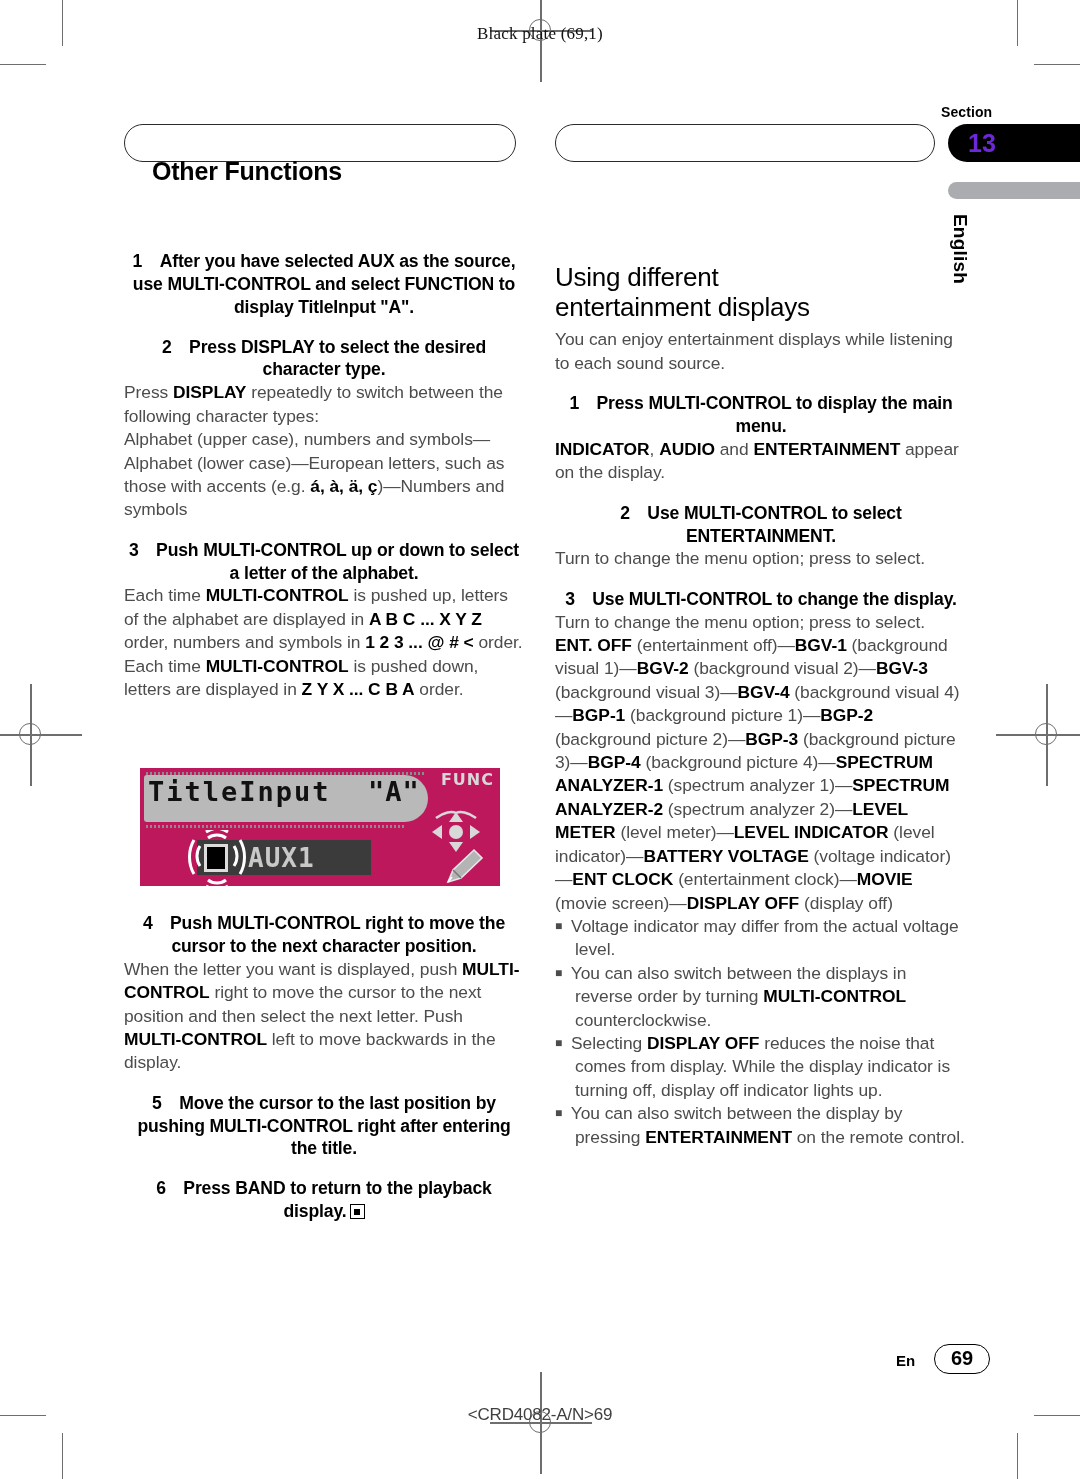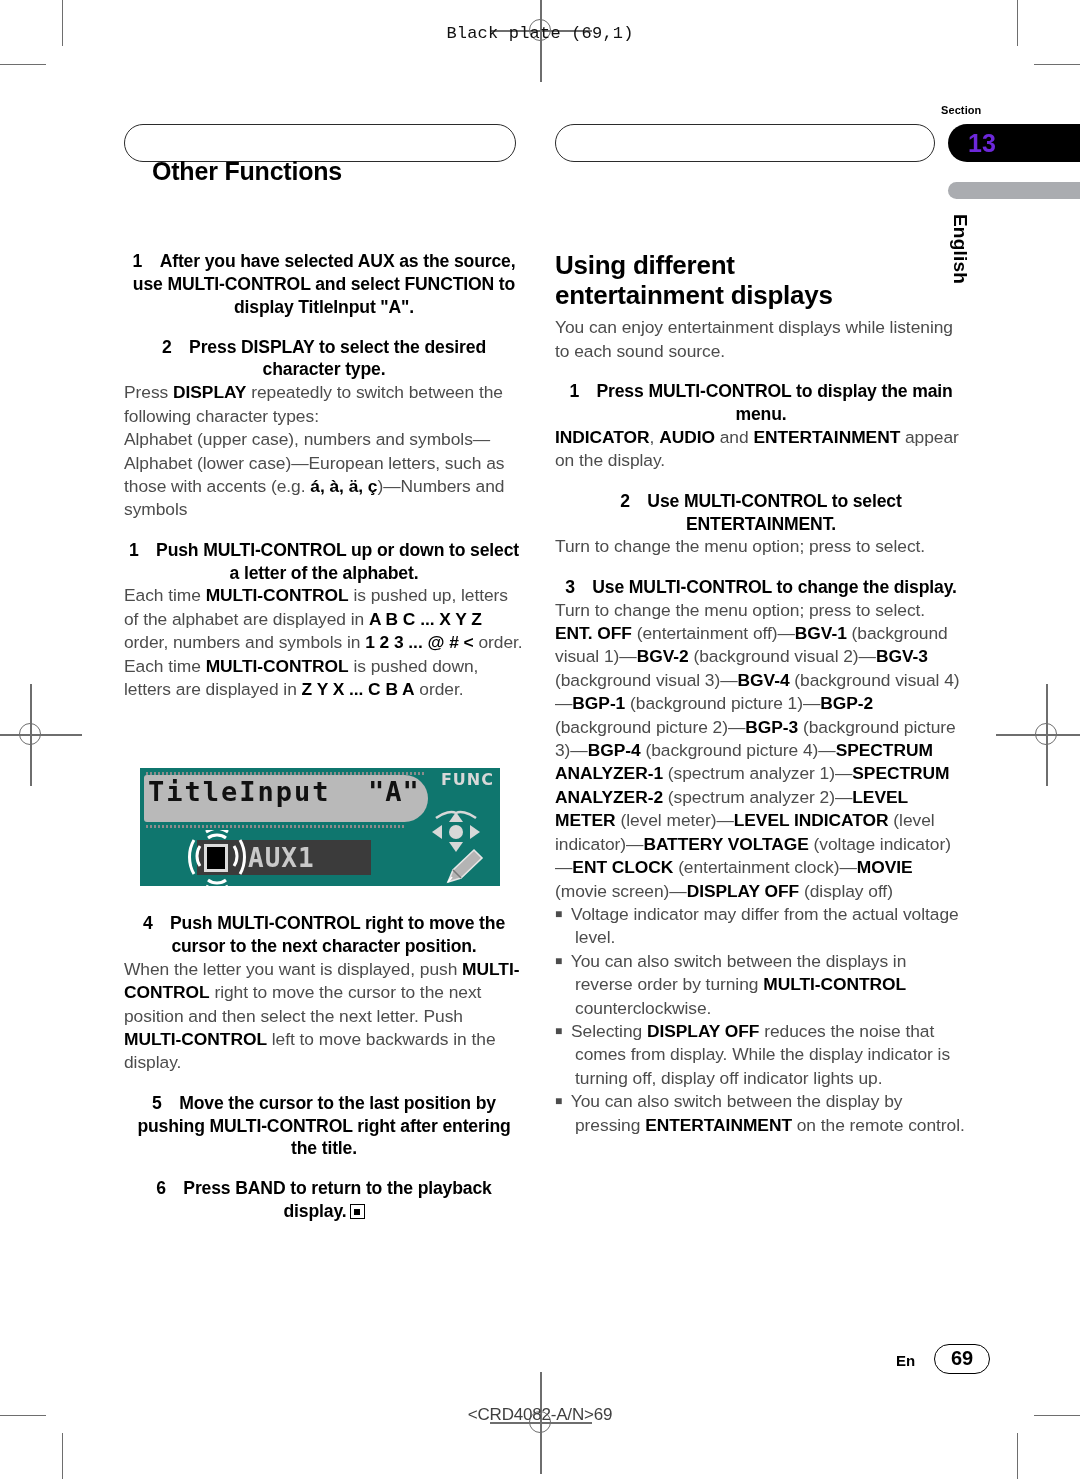--- a/index.html
+++ b/index.html
@@ -14,36 +14,36 @@
   .cmark{position:absolute;background:#6e6e6e;}
   .reg{position:absolute;width:46px;height:46px;}
   .reg .ring{position:absolute;left:11px;top:11px;width:22px;height:22px;
     border:1.4px solid #6e6e6e;border-radius:50%;box-sizing:border-box;background:transparent;}
   .reg .vl{position:absolute;left:22.3px;top:-28px;width:1.4px;height:102px;background:#6e6e6e;}
   .reg .hl{position:absolute;top:22.3px;left:-28px;height:1.4px;width:102px;background:#6e6e6e;}
 
   
   .plate{
     position:absolute;left:0;right:0;top:24px;text-align:center;
-    font-family:Liberation Mono, monospace;font-size:17px;letter-spacing:.2px;color:#111;
+    font-family:Liberation Serif, serif;font-size:17px;letter-spacing:.2px;color:#111;
   }
 
   .pill{
     position:absolute;box-sizing:border-box;
     border:1.3px solid #2b2b2b;border-radius:999px;background:#fff;
   }
   .pill.left{left:124px;top:124px;width:392px;height:38px;}
   .pill.right{left:555px;top:124px;width:380px;height:38px;}
   .pill-title{
     position:absolute;left:152px;top:124px;height:38px;line-height:38px;
     font-size:25px;font-weight:bold;letter-spacing:-.2px;margin-top:28px;
   }
 
   .section-label{
-    position:absolute;left:941px;top:104px;font-size:11px;font-weight:bold;letter-spacing:.1px;text-align:center;
+    position:absolute;left:941px;top:104px;font-size:14px;font-weight:bold;letter-spacing:.1px;text-align:center;
   }
   .section-tab{
     position:absolute;left:948px;top:124px;width:132px;height:38px;
     background:#000;border-radius:19px 0 0 19px;
   }
   .section-num{
     position:absolute;left:968px;top:124px;height:38px;line-height:38px;
     color:#6d28d9;font-size:25px;font-weight:bold;
   }
   .lang-bar{
@@ -55,22 +55,22 @@
     font-size:19px;font-weight:bold;letter-spacing:.2px;
     writing-mode:vertical-rl;
   }
 
   
   .col{position:absolute;top:250px;width:400px;}
   .col.l{left:124px;}
   .col.r{left:555px;width:412px;}
 
   .h2{
-    font-size:26px;font-weight:bold;line-height:1.16;letter-spacing:-.25px;
-    margin:0 0 6px 0;
+    font-size:26px;font-weight:normal;line-height:1.16;letter-spacing:-.25px;
+    margin:12px 0 6px 0;
   }
 
   p{margin:0;}
   .body{
     font-size:17.4px;line-height:1.345;color:#4c4c4c;
     letter-spacing:-.05px;text-align:left;
   }
   .body b, .body strong{color:#000;font-weight:bold;}
   .step{
     font-size:17.6px;line-height:1.30;font-weight:bold;color:#000;
@@ -82,21 +82,21 @@
   .sq{font-size:12px;vertical-align:2px;letter-spacing:4px;}
 
   .endmark{
     display:inline-block;width:15px;height:15px;border:1.4px solid #000;
     box-sizing:border-box;vertical-align:-2px;position:relative;margin-left:3px;
   }
   .endmark::after{content:"";position:absolute;left:3.5px;top:3.5px;width:6px;height:6px;background:#000;}
 
   
   .lcd{
-    position:absolute;left:140px;top:768px;width:360px;height:118px;background:#0f766e;
+    position:absolute;left:140px;top:768px;width:360px;height:118px;background:#be185d;
   }
   .lcd .topbar{
     position:absolute;left:4px;top:7px;width:284px;height:47px;
     background:#b9b9b9;border-radius:3px 24px 24px 3px;
   }
   .lcd .topbar .dots{
     position:absolute;left:2px;top:-3px;width:280px;height:3px;
     background:repeating-linear-gradient(to right,#8c8c8c 0 2px,transparent 2px 4px);
   }
   .lcd .topbar .dots2{
@@ -205,21 +205,21 @@
     <p class="step">2 Press DISPLAY to select the desired character type.</p>
     <p class="body">
       <span>Press </span><b>DISPLAY</b><span> repeatedly to switch between the following character types:</span>
     </p>
     <p class="body">
       <span>Alphabet (upper case), numbers and symbols—Alphabet (lower case)—European letters, such as those with accents (e.g. </span><b>á, à, ä, ç</b><span>)—Numbers and symbols</span>
     </p>
 
     <div class="gap"></div>
 
-    <p class="step">1 Push MULTI-CONTROL up or down to select a letter of the alphabet.</p>
+    <p class="step">3 Push MULTI-CONTROL up or down to select a letter of the alphabet.</p>
     <p class="body">
       <span>Each time </span><b>MULTI-CONTROL</b><span> is pushed up, letters of the alphabet are displayed in </span><b>A B C ... X Y Z</b><span> order, numbers and symbols in </span><b>1 2 3 ... @ # &lt;</b><span> order. Each time </span><b>MULTI-CONTROL</b><span> is pushed down, letters are displayed in </span><b>Z Y X ... C B A</b><span> order.</span>
     </p>
   </div>
 
   <div class="lcd">
     <div class="topbar">
       <div class="dots"></div>
       <div class="dots2"></div>
     </div>

